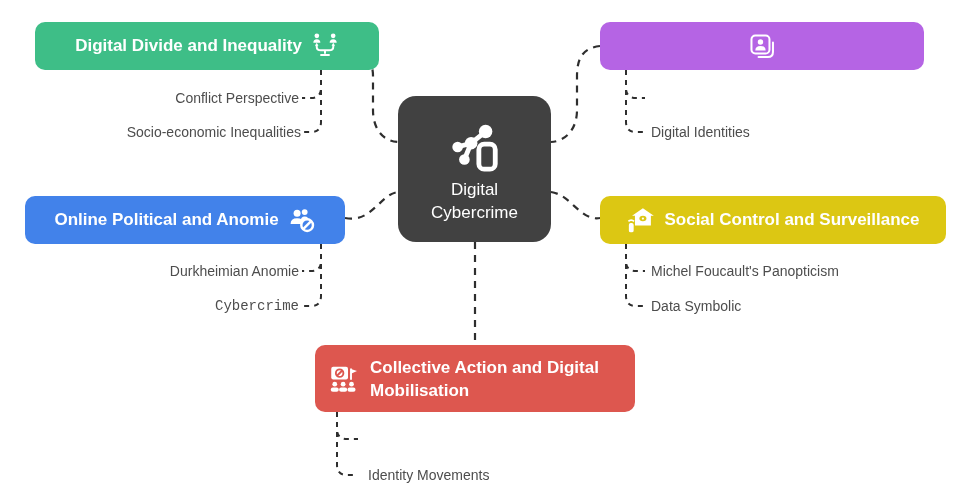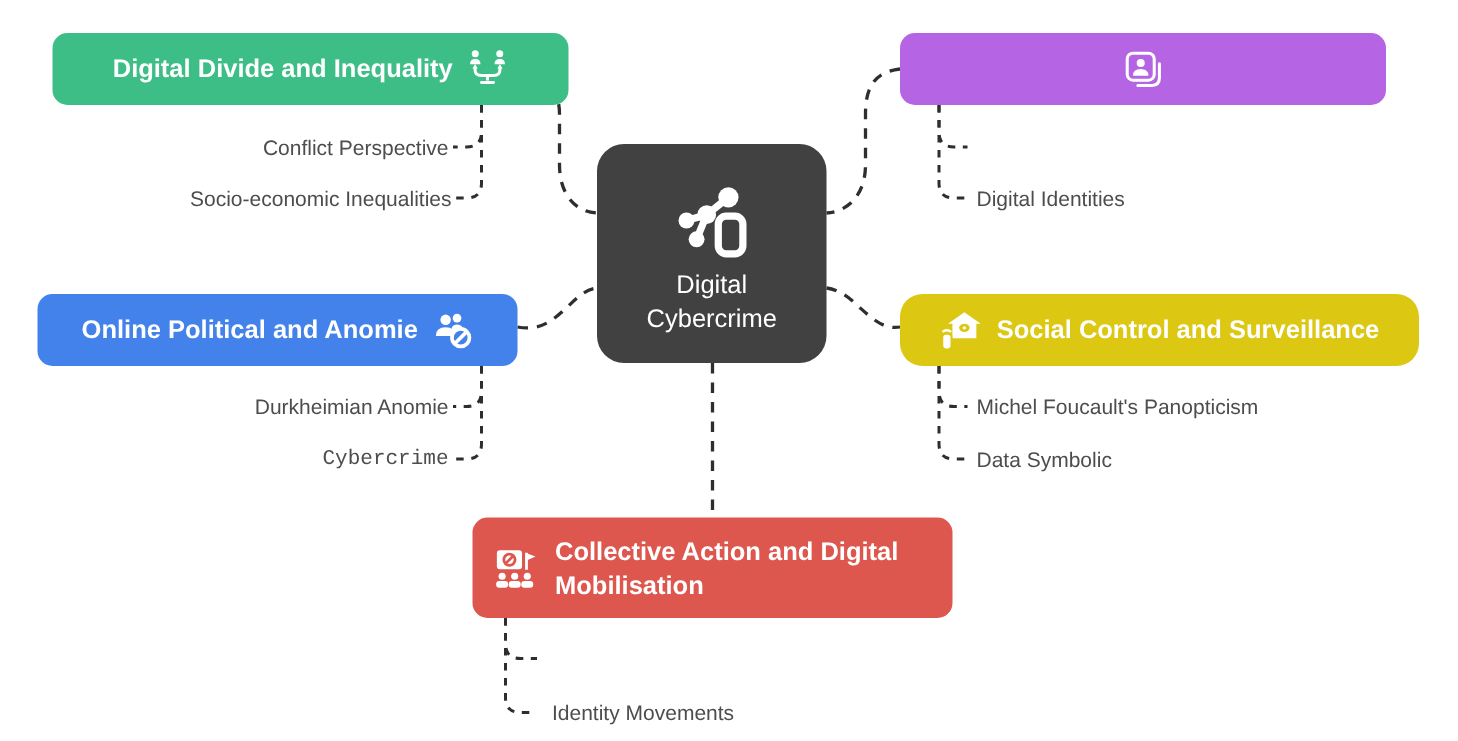--- a/index.html
+++ b/index.html
@@ -38,21 +38,21 @@
     font-size: 17px;
     font-weight: bold;
     color: #ffffff;
     white-space: nowrap;
   }
   .node .icon { display: flex; align-items: center; justify-content: center; flex: 0 0 auto; }
 
   .node.green  { left: 35px;  top: 22px;  width: 344px; height: 48px; background: #3ebe87; gap: 9px; }
   .node.purple { left: 600px; top: 22px;  width: 324px; height: 48px; background: #b564e4; gap: 9px; }
   .node.blue   { left: 25px;  top: 196px; width: 320px; height: 48px; background: #4282ea; gap: 9px; }
-  .node.yellow { left: 600px; top: 196px; width: 346px; height: 48px; background: #dcc713; gap: 9px; border-radius: 15px; }
+  .node.yellow { left: 600px; top: 196px; width: 346px; height: 48px; background: #dcc713; gap: 9px; }
   .node.red    { left: 315px; top: 345px; width: 320px; height: 67px; background: #dd574f; gap: 11px;
                  justify-content: flex-start; padding: 16px 14px; }
   .node.red .nlabel { white-space: normal; line-height: 23px; }
 
   .node.center {
     left: 398px; top: 96px; width: 153px; height: 146px;
     background: #414141;
     border-radius: 18px;
     flex-direction: column;
     gap: 4px;

